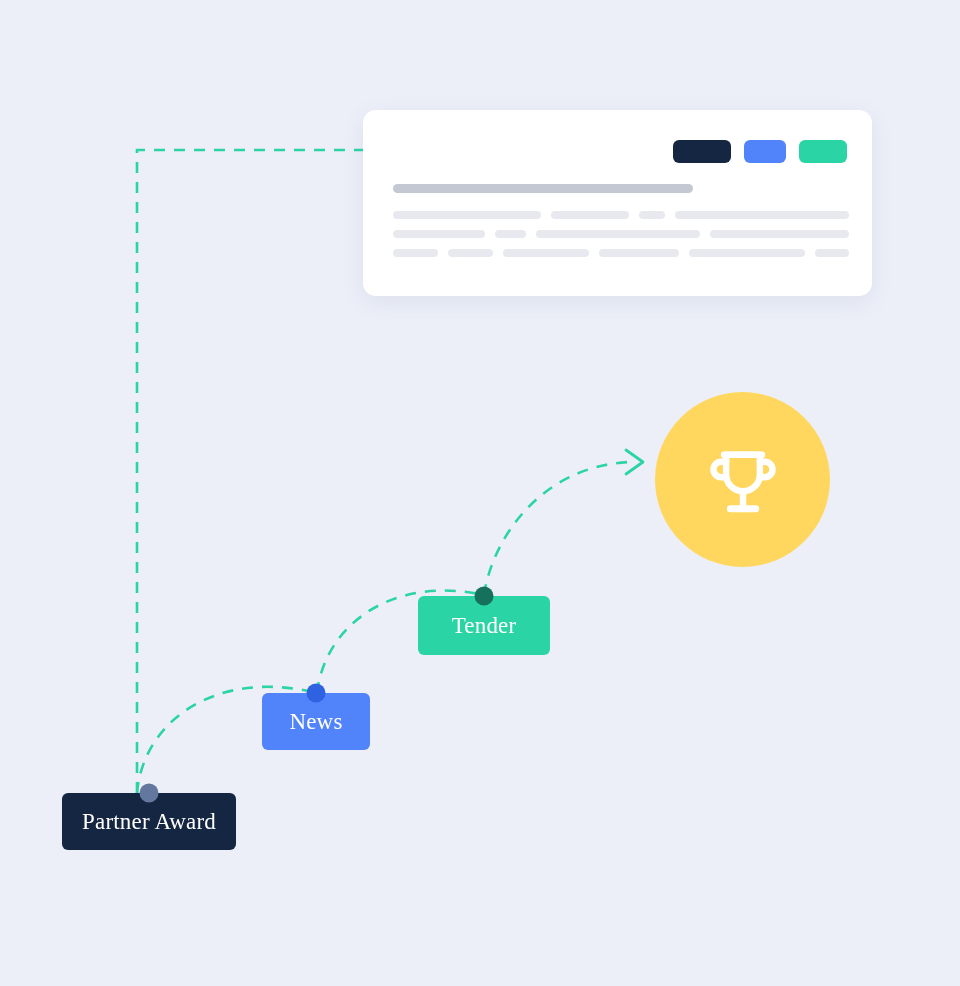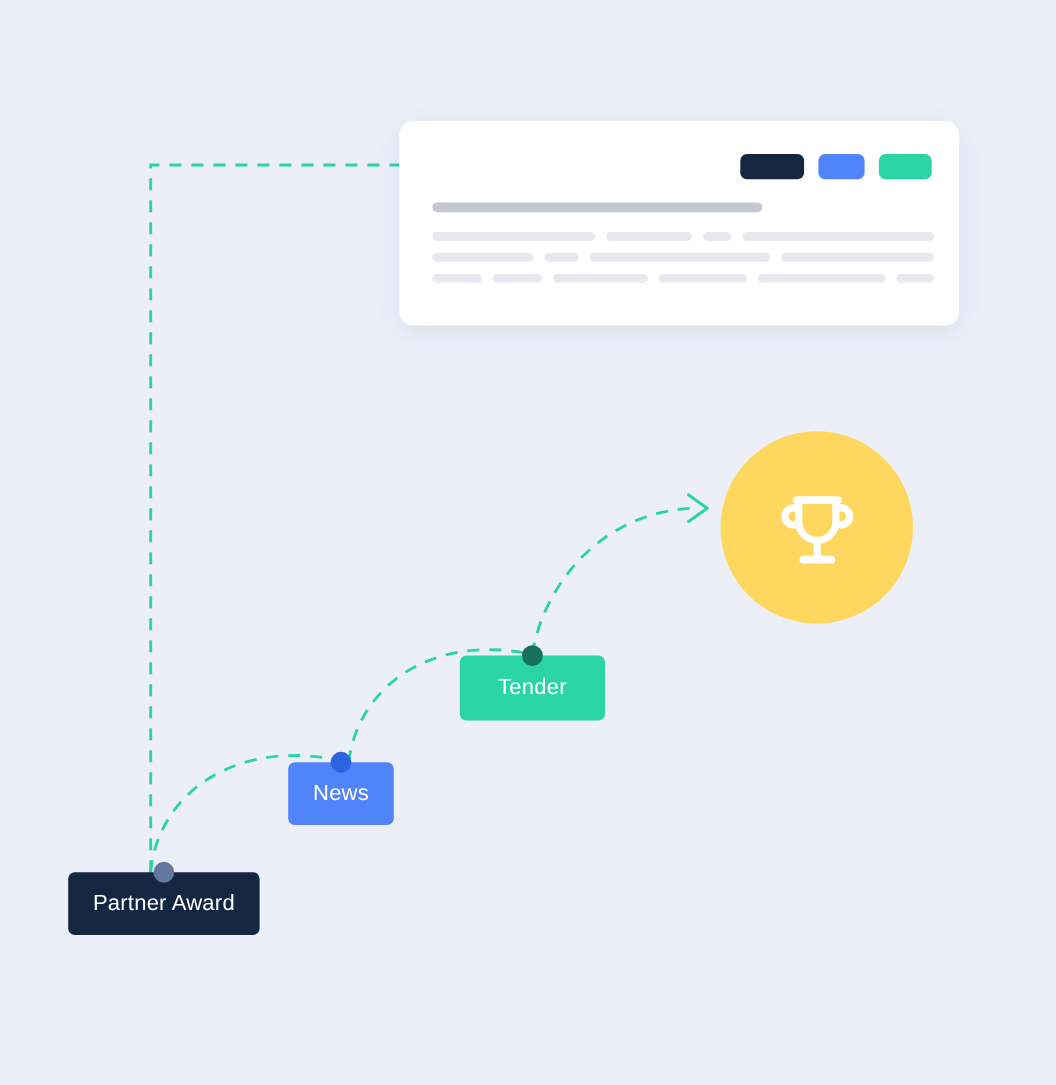--- a/index.html
+++ b/index.html
@@ -98,24 +98,25 @@
   }
 
   
   .node {
     position: absolute;
     border-radius: 6px;
     display: flex;
     align-items: center;
     justify-content: center;
     color: #ffffff;
-    font-size: 20px;
+    font-size: 23px;
     font-weight: 400;
     letter-spacing: 0.2px;
     white-space: nowrap;
+    font-family: Liberation Serif, serif;
   }
   .node-dot {
     position: absolute;
     width: 19px;
     height: 19px;
     border-radius: 50%;
     left: 50%;
     top: 0;
     transform: translate(-50%, -50%);
   }
@@ -125,21 +126,21 @@
     top: 793px;
     width: 174px;
     height: 57px;
     background: #152642;
   }
   #node-partner-award .node-dot { background: #64779f; }
 
   #node-news {
     left: 262px;
     top: 693px;
-    width: 96px;
+    width: 108px;
     height: 57px;
     background: #5183fb;
   }
   #node-news .node-dot { background: #2f62e0; }
 
   #node-tender {
     left: 418px;
     top: 596px;
     width: 132px;
     height: 59px;

